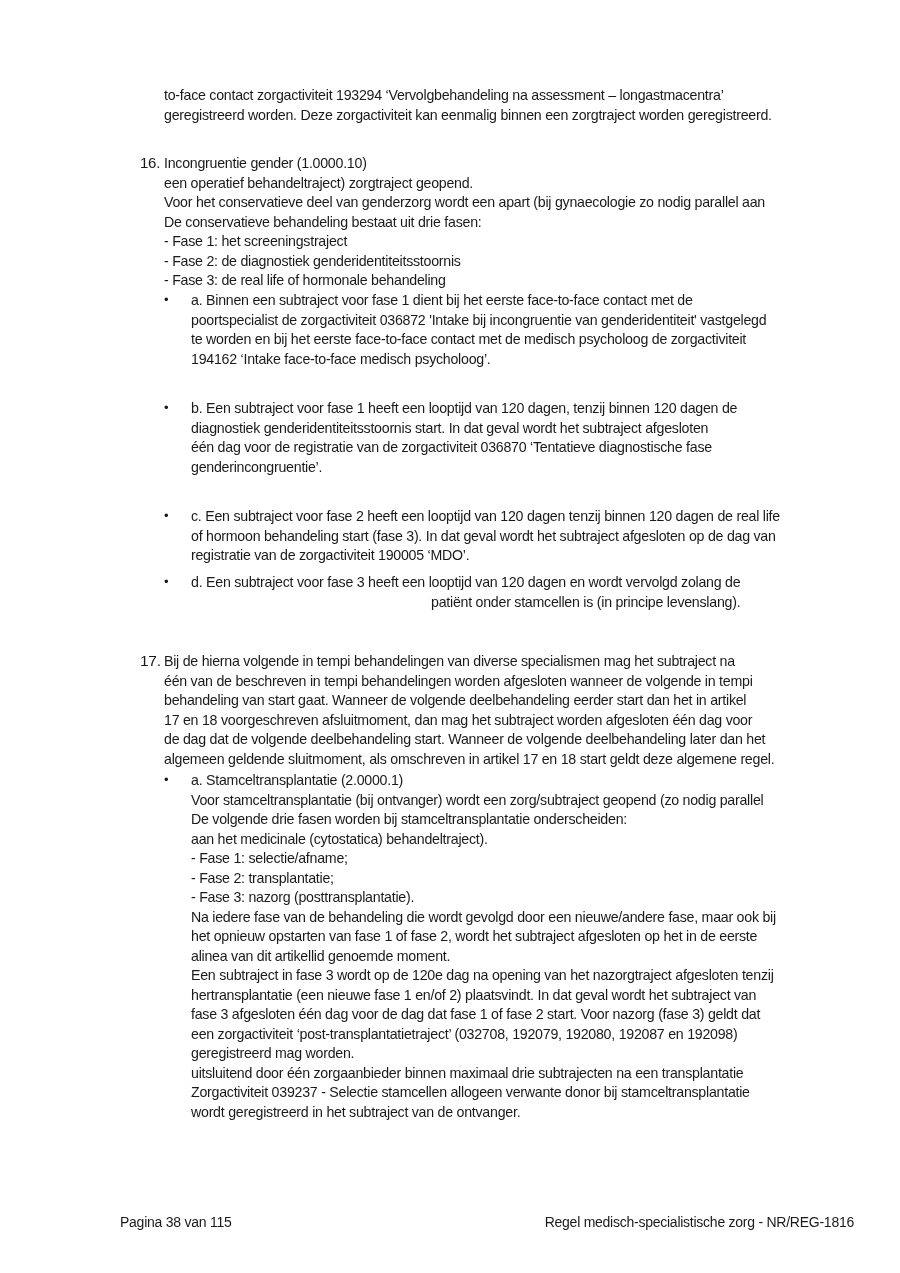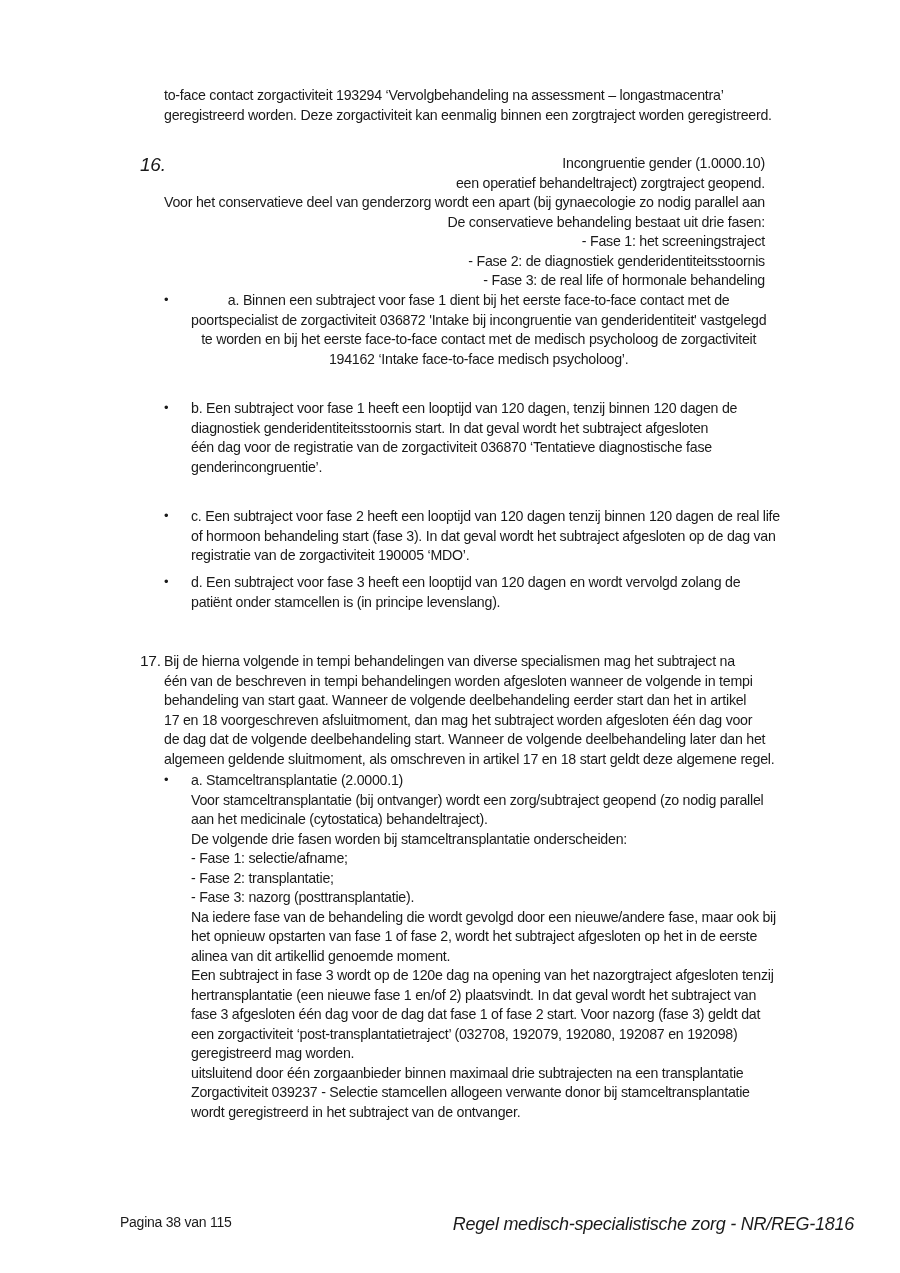--- a/index.html
+++ b/index.html
@@ -8,45 +8,45 @@
     font-family: "Liberation Sans", "DejaVu Sans", sans-serif;
     color: #1a1a1a; font-size: 14.2px; letter-spacing: -0.25px;
   }
   .page { position: absolute; left: 0; top: 0; width: 900px; height: 1273px; margin-left: 36px; }
   .line { position: absolute; white-space: nowrap; line-height: 19.5px; }
   .block { position: absolute; }
   .block .line { position: relative; }
   .num { position: absolute; }
   .bullet { position: absolute; font-size: 13px; }
   .footer-left { position: absolute; left: 84px; top: 1214px; font-size: 14px; }
-  .footer-right { position: absolute; right: 82px; top: 1214px; font-size: 18px; font-style: italic; }
+  .footer-right { position: absolute; right: 82px; top: 1214px; font-size: 14px; }
 </style>
 </head>
 <body>
 
 <div class="page">
 
   <div class="block" style="left:128px; top:86px;">
     <div class="line">to-face contact zorgactiviteit 193294 ‘Vervolgbehandeling na assessment – longastmacentra’</div>
     <div class="line">geregistreerd worden. Deze zorgactiviteit kan eenmalig binnen een zorgtraject worden geregistreerd.</div>
   </div>
 
-  <div class="num" style="left:104px; top:154px; font-size:19px;font-style:italic;">16.</div>
-  <div class="block" style="left:128px; top:154px;text-align:right;">
+  <div class="num" style="left:104px; top:154px; font-size:15px;">16.</div>
+  <div class="block" style="left:128px; top:154px;">
     <div class="line">Incongruentie gender (1.0000.10)</div>
     <div class="line">een operatief behandeltraject) zorgtraject geopend.</div>
     <div class="line">Voor het conservatieve deel van genderzorg wordt een apart (bij gynaecologie zo nodig parallel aan</div>
     <div class="line">De conservatieve behandeling bestaat uit drie fasen:</div>
     <div class="line">- Fase 1: het screeningstraject</div>
     <div class="line">- Fase 2: de diagnostiek genderidentiteitsstoornis</div>
     <div class="line">- Fase 3: de real life of hormonale behandeling</div>
   </div>
 
   <div class="bullet" style="left:128px; top:292px;">•</div>
-  <div class="block" style="left:155px; top:291px;text-align:center;">
+  <div class="block" style="left:155px; top:291px;">
     <div class="line">a. Binnen een subtraject voor fase 1 dient bij het eerste face-to-face contact met de</div>
     <div class="line">poortspecialist de zorgactiviteit 036872 'Intake bij incongruentie van genderidentiteit' vastgelegd</div>
     <div class="line">te worden en bij het eerste face-to-face contact met de medisch psycholoog de zorgactiviteit</div>
     <div class="line">194162 ‘Intake face-to-face medisch psycholoog’.</div>
   </div>
 
   <div class="bullet" style="left:128px; top:400px;">•</div>
   <div class="block" style="left:155px; top:399px;">
     <div class="line">b. Een subtraject voor fase 1 heeft een looptijd van 120 dagen, tenzij binnen 120 dagen de</div>
     <div class="line">diagnostiek genderidentiteitsstoornis start. In dat geval wordt het subtraject afgesloten</div>
@@ -55,41 +55,41 @@
   </div>
 
   <div class="bullet" style="left:128px; top:508px;">•</div>
   <div class="block" style="left:155px; top:507px;">
     <div class="line">c. Een subtraject voor fase 2 heeft een looptijd van 120 dagen tenzij binnen 120 dagen de real life</div>
     <div class="line">of hormoon behandeling start (fase 3). In dat geval wordt het subtraject afgesloten op de dag van</div>
     <div class="line">registratie van de zorgactiviteit 190005 ‘MDO’.</div>
   </div>
 
   <div class="bullet" style="left:128px; top:574px;">•</div>
-  <div class="block" style="left:155px; top:573px;">
+  <div class="block" style="left:155px; top:573px;text-align:right;">
     <div class="line">d. Een subtraject voor fase 3 heeft een looptijd van 120 dagen en wordt vervolgd zolang de</div>
     <div class="line">patiënt onder stamcellen is (in principe levenslang).</div>
   </div>
 
   <div class="num" style="left:104px; top:652px; font-size:15.5px;">17.</div>
   <div class="block" style="left:128px; top:652px;">
     <div class="line">Bij de hierna volgende in tempi behandelingen van diverse specialismen mag het subtraject na</div>
     <div class="line">één van de beschreven in tempi behandelingen worden afgesloten wanneer de volgende in tempi</div>
     <div class="line">behandeling van start gaat. Wanneer de volgende deelbehandeling eerder start dan het in artikel</div>
     <div class="line">17 en 18 voorgeschreven afsluitmoment, dan mag het subtraject worden afgesloten één dag voor</div>
     <div class="line">de dag dat de volgende deelbehandeling start. Wanneer de volgende deelbehandeling later dan het</div>
     <div class="line">algemeen geldende sluitmoment, als omschreven in artikel 17 en 18 start geldt deze algemene regel.</div>
   </div>
 
   <div class="bullet" style="left:128px; top:772px;">•</div>
   <div class="block" style="left:155px; top:771px;">
     <div class="line">a. Stamceltransplantatie (2.0000.1)</div>
     <div class="line">Voor stamceltransplantatie (bij ontvanger) wordt een zorg/subtraject geopend (zo nodig parallel</div>
+    <div class="line">De volgende drie fasen worden bij stamceltransplantatie onderscheiden:</div>
     <div class="line">aan het medicinale (cytostatica) behandeltraject).</div>
-    <div class="line">De volgende drie fasen worden bij stamceltransplantatie onderscheiden:</div>
     <div class="line">- Fase 1: selectie/afname;</div>
     <div class="line">- Fase 2: transplantatie;</div>
     <div class="line">- Fase 3: nazorg (posttransplantatie).</div>
     <div class="line">Na iedere fase van de behandeling die wordt gevolgd door een nieuwe/andere fase, maar ook bij</div>
     <div class="line">het opnieuw opstarten van fase 1 of fase 2, wordt het subtraject afgesloten op het in de eerste</div>
     <div class="line">alinea van dit artikellid genoemde moment.</div>
     <div class="line">Een subtraject in fase 3 wordt op de 120e dag na opening van het nazorgtraject afgesloten tenzij</div>
     <div class="line">hertransplantatie (een nieuwe fase 1 en/of 2) plaatsvindt. In dat geval wordt het subtraject van</div>
     <div class="line">fase 3 afgesloten één dag voor de dag dat fase 1 of fase 2 start. Voor nazorg (fase 3) geldt dat</div>
     <div class="line">een zorgactiviteit ‘post-transplantatietraject’ (032708, 192079, 192080, 192087 en 192098)</div>

